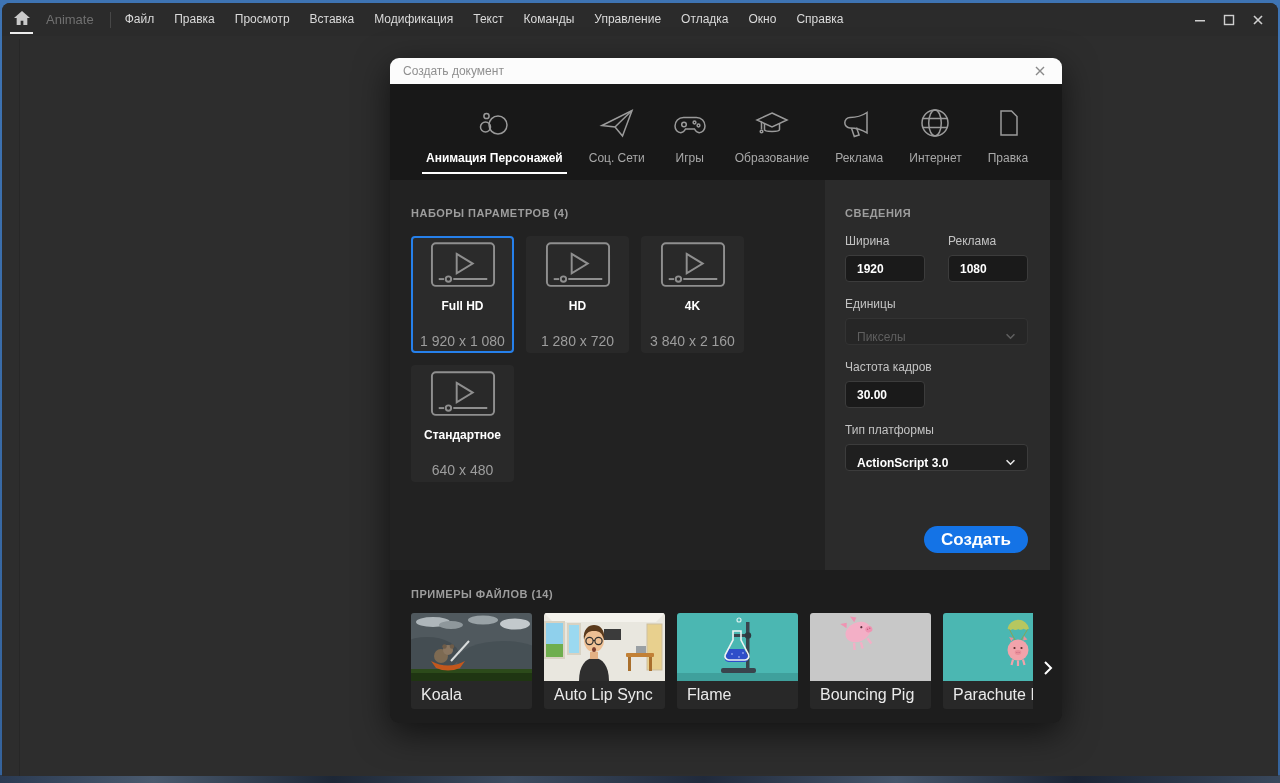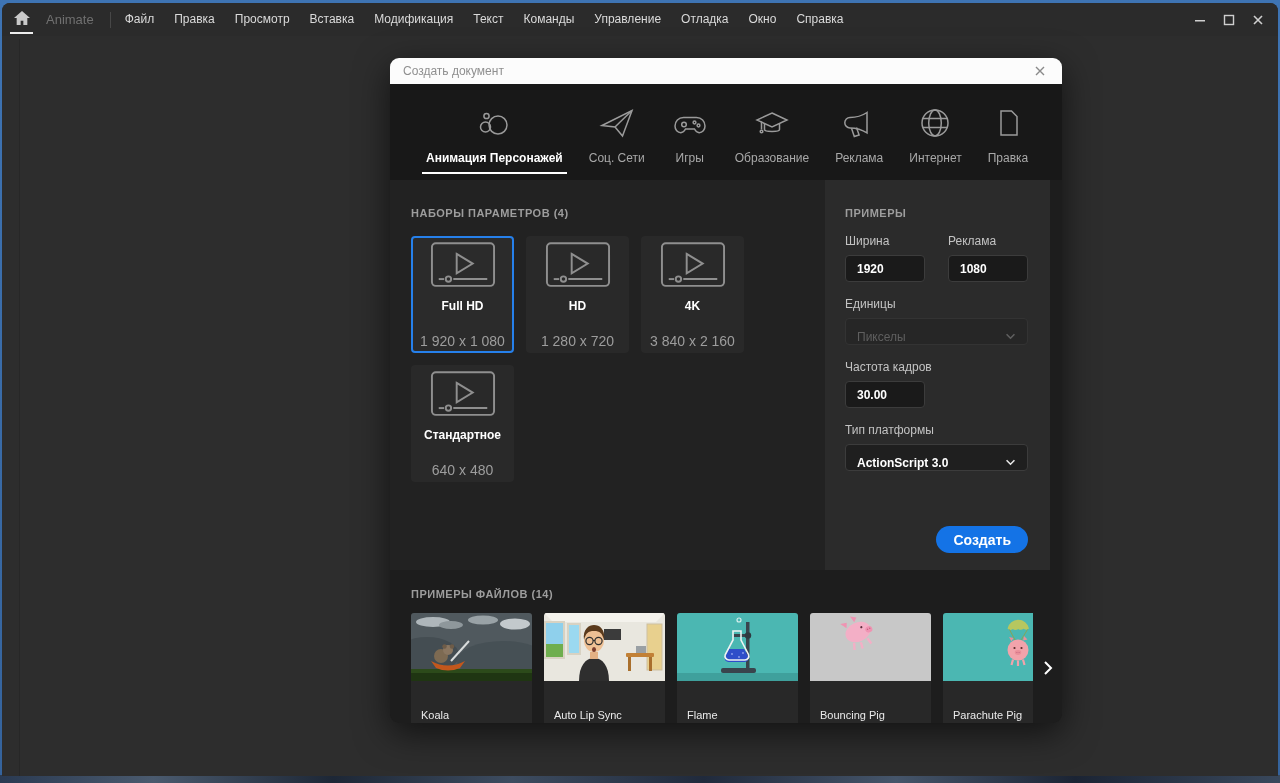--- a/index.html
+++ b/index.html
@@ -66,30 +66,30 @@
   .text-input { width:80px; height:27px; background:#1a1a1a; border:1px solid #3c3c3c; border-radius:4px;
     color:#ffffff; font-weight:bold; font-size:12px; padding:4px 11px; font-family:"Liberation Sans",sans-serif; outline:none; }
   .select { height:27px; border:1px solid #3c3c3c; border-radius:4px; display:flex; align-items:flex-end;
     justify-content:space-between; padding:0 11px; width:100%; cursor:pointer; }
   .select-units { background:#262626; border-color:#333333; cursor:default; }
   .select-units .select-value { color:#5f5f5f; font-size:12px; }
   .select-platform { background:#1f1f1f; }
   .select-platform .select-value { color:#ffffff; font-weight:bold; font-size:12px; }
   .create-row { margin-top:auto; display:flex; justify-content:flex-end; }
   .create-btn { background:#1473e6; color:#fff; border:none; border-radius:14px; height:27px;
-    padding:0 17px; font-size:14px; font-weight:bold; font-family:"Liberation Sans",sans-serif; cursor:pointer; }
+    padding:0 17px; font-size:17px; font-weight:bold; font-family:"Liberation Sans",sans-serif; cursor:pointer; }
 
   
   .samples { flex:1; background:#1d1d1d; padding:18px 0 0 21px; position:relative; }
   .samples-row { display:flex; gap:12px; width:622px; overflow:hidden; margin-top:13px; }
   .sample-card { width:121px; flex:none; border-radius:3px; overflow:hidden; background:#282828; cursor:pointer; }
   .sample-thumb { height:68px; display:block; }
   .sample-thumb svg { display:block; }
   .sample-label { height:25px; display:flex; align-items:center; padding:14px 10px;
-    color:#eaeaea; font-size:11px; white-space:nowrap;margin-top:20px; }
+    color:#eaeaea; font-size:16px; white-space:nowrap; }
   .samples-next { position:absolute; right:5px; top:86px; width:18px; height:24px;
     display:flex; align-items:center; justify-content:center; cursor:pointer; }
 </style>
 </head>
 <body>
 
 <div class="desktop-strip"></div>
 
 <div class="app">
   <div class="menubar">
@@ -276,21 +276,21 @@
                   <circle cx="19" cy="39" r="2.8"></circle>
                   <path d="M24 39 h35"></path>
                 </svg></span>
               <span class="preset-name">Стандартное</span>
               <span class="preset-dims">640 x 480</span>
             </div>
           </div>
       </div>
 
       <div class="details">
-        <div class="section-header">ПРИМЕРЫ</div>
+        <div class="section-header">СВЕДЕНИЯ</div>
         <div class="dim-row">
           <div class="dim-col">
             <div class="field-label">Ширина</div>
             <input class="text-input" type="text" value="1920" style="">
           </div>
           <div class="dim-col">
             <div class="field-label">Реклама</div>
             <input class="text-input" type="text" value="1080" style="">
           </div>
         </div>

